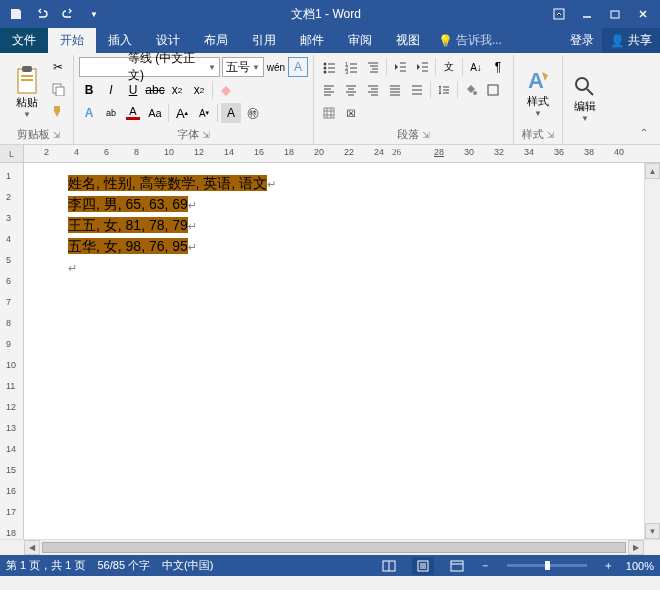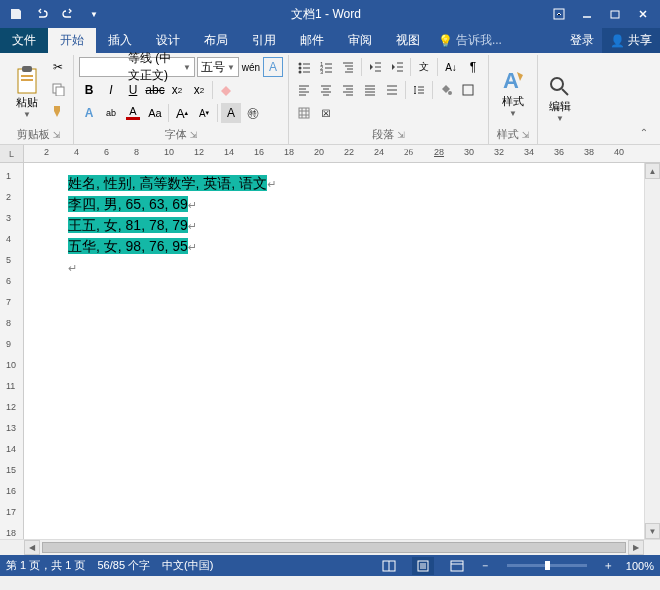--- a/index.html
+++ b/index.html
@@ -22,36 +22,36 @@
 .group { display: flex; flex-direction: column; border-right: 1px solid #d4d4d4; padding: 2px 5px 0 5px; }
 .group .gcontent { flex: 1; display: flex; gap: 3px; }
 .group .glabel { font-size: 11px; color: #666; text-align: center; padding: 1px 0 2px 0; display: flex; justify-content: center; align-items: center; gap: 3px; }
 .group .dlaunch { font-size: 9px; color: #888; }
 .vcol { display: flex; flex-direction: column; gap: 2px; align-items: center; }
 .row { display: flex; gap: 2px; align-items: center; }
 .bigbtn { display: flex; flex-direction: column; align-items: center; justify-content: center; padding: 2px 4px; cursor: pointer; border: 1px solid transparent; }
 .smbtn { width: 20px; height: 20px; display: flex; align-items: center; justify-content: center; cursor: pointer; border: 1px solid transparent; font-size: 12px; }
 .combo { border: 1px solid #ababab; background: #fff; height: 20px; display: flex; align-items: center; padding: 0 3px; font-size: 12px; }
 .combo .dd { margin-left: auto; font-size: 8px; color: #666; }
-.fontbox { width: 116px; padding-left: 48px; }
+.fontbox { width: 141px; padding-left: 48px; }
 .sizebox { width: 42px; }
 .sep { width: 1px; background: #d4d4d4; height: 18px; margin: 0 1px; }
 .colorbar { width: 14px; height: 3px; }
 .doc-area { position: relative; background: #fff; height: 410px; display: flex; flex-direction: column; }
 .hruler { height: 18px; background: #f3f3f3; border-bottom: 1px solid #ccc; display: flex; }
 .hruler .corner { width: 24px; border-right: 1px solid #ccc; background: #e8e8e8; display:flex;align-items:center;justify-content:center;font-size:9px;color:#666; }
 .hruler .ticks { flex: 1; position: relative; font-size: 9px; color: #555; }
 .hruler .tick { position: absolute; top: 2px; }
 .doc-body { flex: 1; display: flex; overflow: hidden; }
 .vruler { width: 24px; background: #f3f3f3; border-right: 1px solid #ccc; font-size: 9px; color: #555; position: relative; }
 .vruler .vtick { position: absolute; left: 6px; }
 .page { flex: 1; background: #fff; position: relative; padding: 10px 0 0 44px; }
 .content { font-family: "DengXian", "等线", sans-serif; font-size: 14px; line-height: 1.5; }
 .content .line { white-space: pre; }
-.content .sel { background: #14b8a6; margin-top: 33px; }
+.content .sel { background: #a16207; margin-top: 33px; }
 .content .mark { color: #888; font-size: 11px; }
 .vscroll { width: 16px; background: #f0f0f0; border-left: 1px solid #ddd; position: relative; }
 .vscroll .sbtn { height: 16px; background: #e8e8e8; border: 1px solid #ccc; display:flex;align-items:center;justify-content:center;font-size:8px;color:#666;cursor:pointer; }
 .hscroll-row { height: 16px; background: #f0f0f0; display: flex; border-top: 1px solid #ddd; }
 .hscroll-row .hspace { width: 24px; }
 .hscroll-row .htrack { flex: 1; display: flex; }
 .hscroll-row .sbtn { width: 16px; background: #e8e8e8; border: 1px solid #ccc; display:flex;align-items:center;justify-content:center;font-size:8px;color:#666;cursor:pointer; }
 .hscroll-row .thumb { flex: 1; margin: 2px; background: #cdcdcd; border: 1px solid #b0b0b0; }
 .statusbar { height: 21px; background: #2b579a; color: #fff; display: flex; align-items: center; font-size: 11px; padding: 0 6px; gap: 12px; }
 .statusbar .sitem { cursor: pointer; }
@@ -403,21 +403,21 @@
         <span class="tick" style="left: 80px;">6</span>
         <span class="tick" style="left: 110px;">8</span>
         <span class="tick" style="left: 140px;">10</span>
         <span class="tick" style="left: 170px;">12</span>
         <span class="tick" style="left: 200px;">14</span>
         <span class="tick" style="left: 230px;">16</span>
         <span class="tick" style="left: 260px;">18</span>
         <span class="tick" style="left: 290px;">20</span>
         <span class="tick" style="left: 320px;">22</span>
         <span class="tick" style="left: 350px;">24</span>
-        <span class="tick" style="left: 380px; font-family: Liberation Serif, serif;">26</span>
+        <span class="tick" style="left: 368px; font-family: Liberation Serif, serif;">26</span>
         <span class="tick" style="left: 410px; text-decoration: underline;">28</span>
         <span class="tick" style="left: 440px;">30</span>
         <span class="tick" style="left: 470px;">32</span>
         <span class="tick" style="left: 500px;">34</span>
         <span class="tick" style="left: 530px;">36</span>
         <span class="tick" style="left: 560px;">38</span>
         <span class="tick" style="left: 590px;">40</span>
       </div>
   </div>
   <div class="doc-body">

